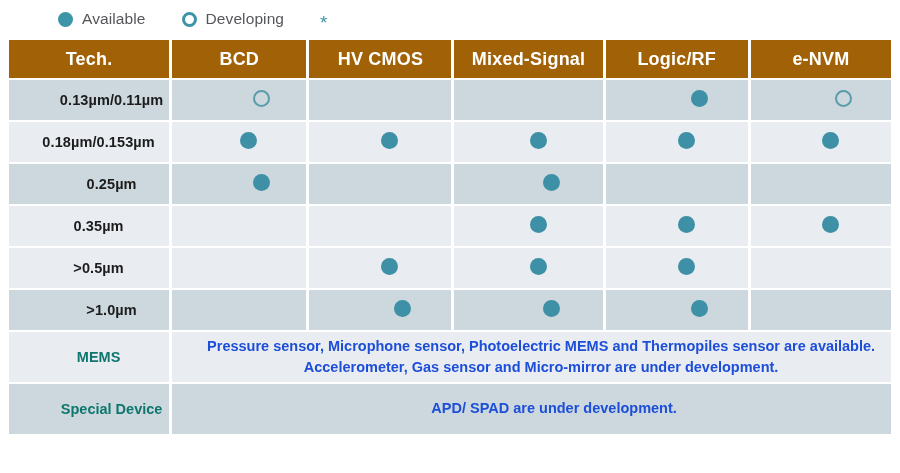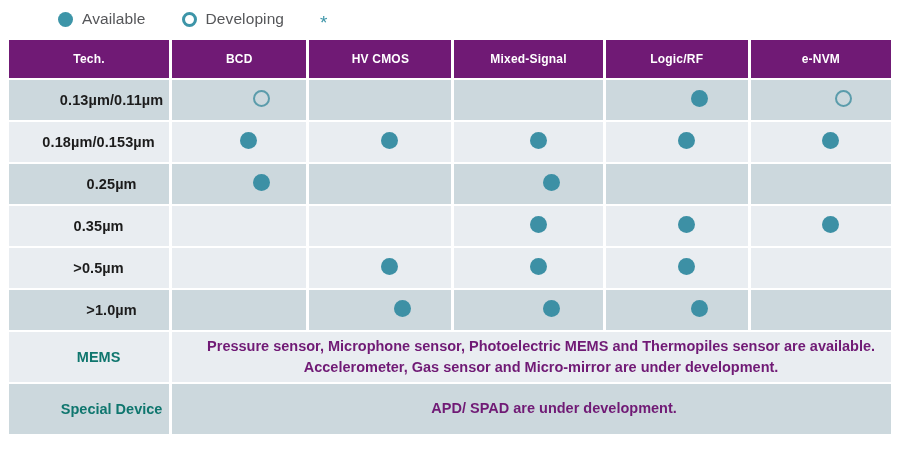--- a/index.html
+++ b/index.html
@@ -72,23 +72,23 @@
     border-spacing: 3px 2px;
     table-layout: fixed;
   }
   table.matrix th, table.matrix td {
     padding: 0;
     margin: 0;
     text-align: center;
     vertical-align: middle;
   }
   thead th {
-    background: #701a75;
+    background: #a16207;
     color: #ffffff;
-    font-size: 12px;
+    font-size: 18px;
     font-weight: bold;
     height: 38px;
     letter-spacing: 0.2px;
   }
   
   .col-tech   { width: 160px; }
   .col-bcd    { width: 134px; }
   .col-hv     { width: 142px; }
   .col-ms     { width: 148px; }
   .col-lrf    { width: 142px; }
@@ -135,21 +135,21 @@
     line-height: 1;
   }
 
   
   tr.note-row td { height: 50px; }
   td.note-text {
     text-align: left;
     padding: 5px 0 5px 13px;
     font-size: 14.5px;
     font-weight: bold;
-    color: #701a75;
+    color: #1d4ed8;
     line-height: 1.45;
   }
   td.note-text .line { display: block; }
   td.note-head {
     font-size: 14.5px;
     font-weight: bold;
     color: #0f766e;
   }
 </style>
 </head>

